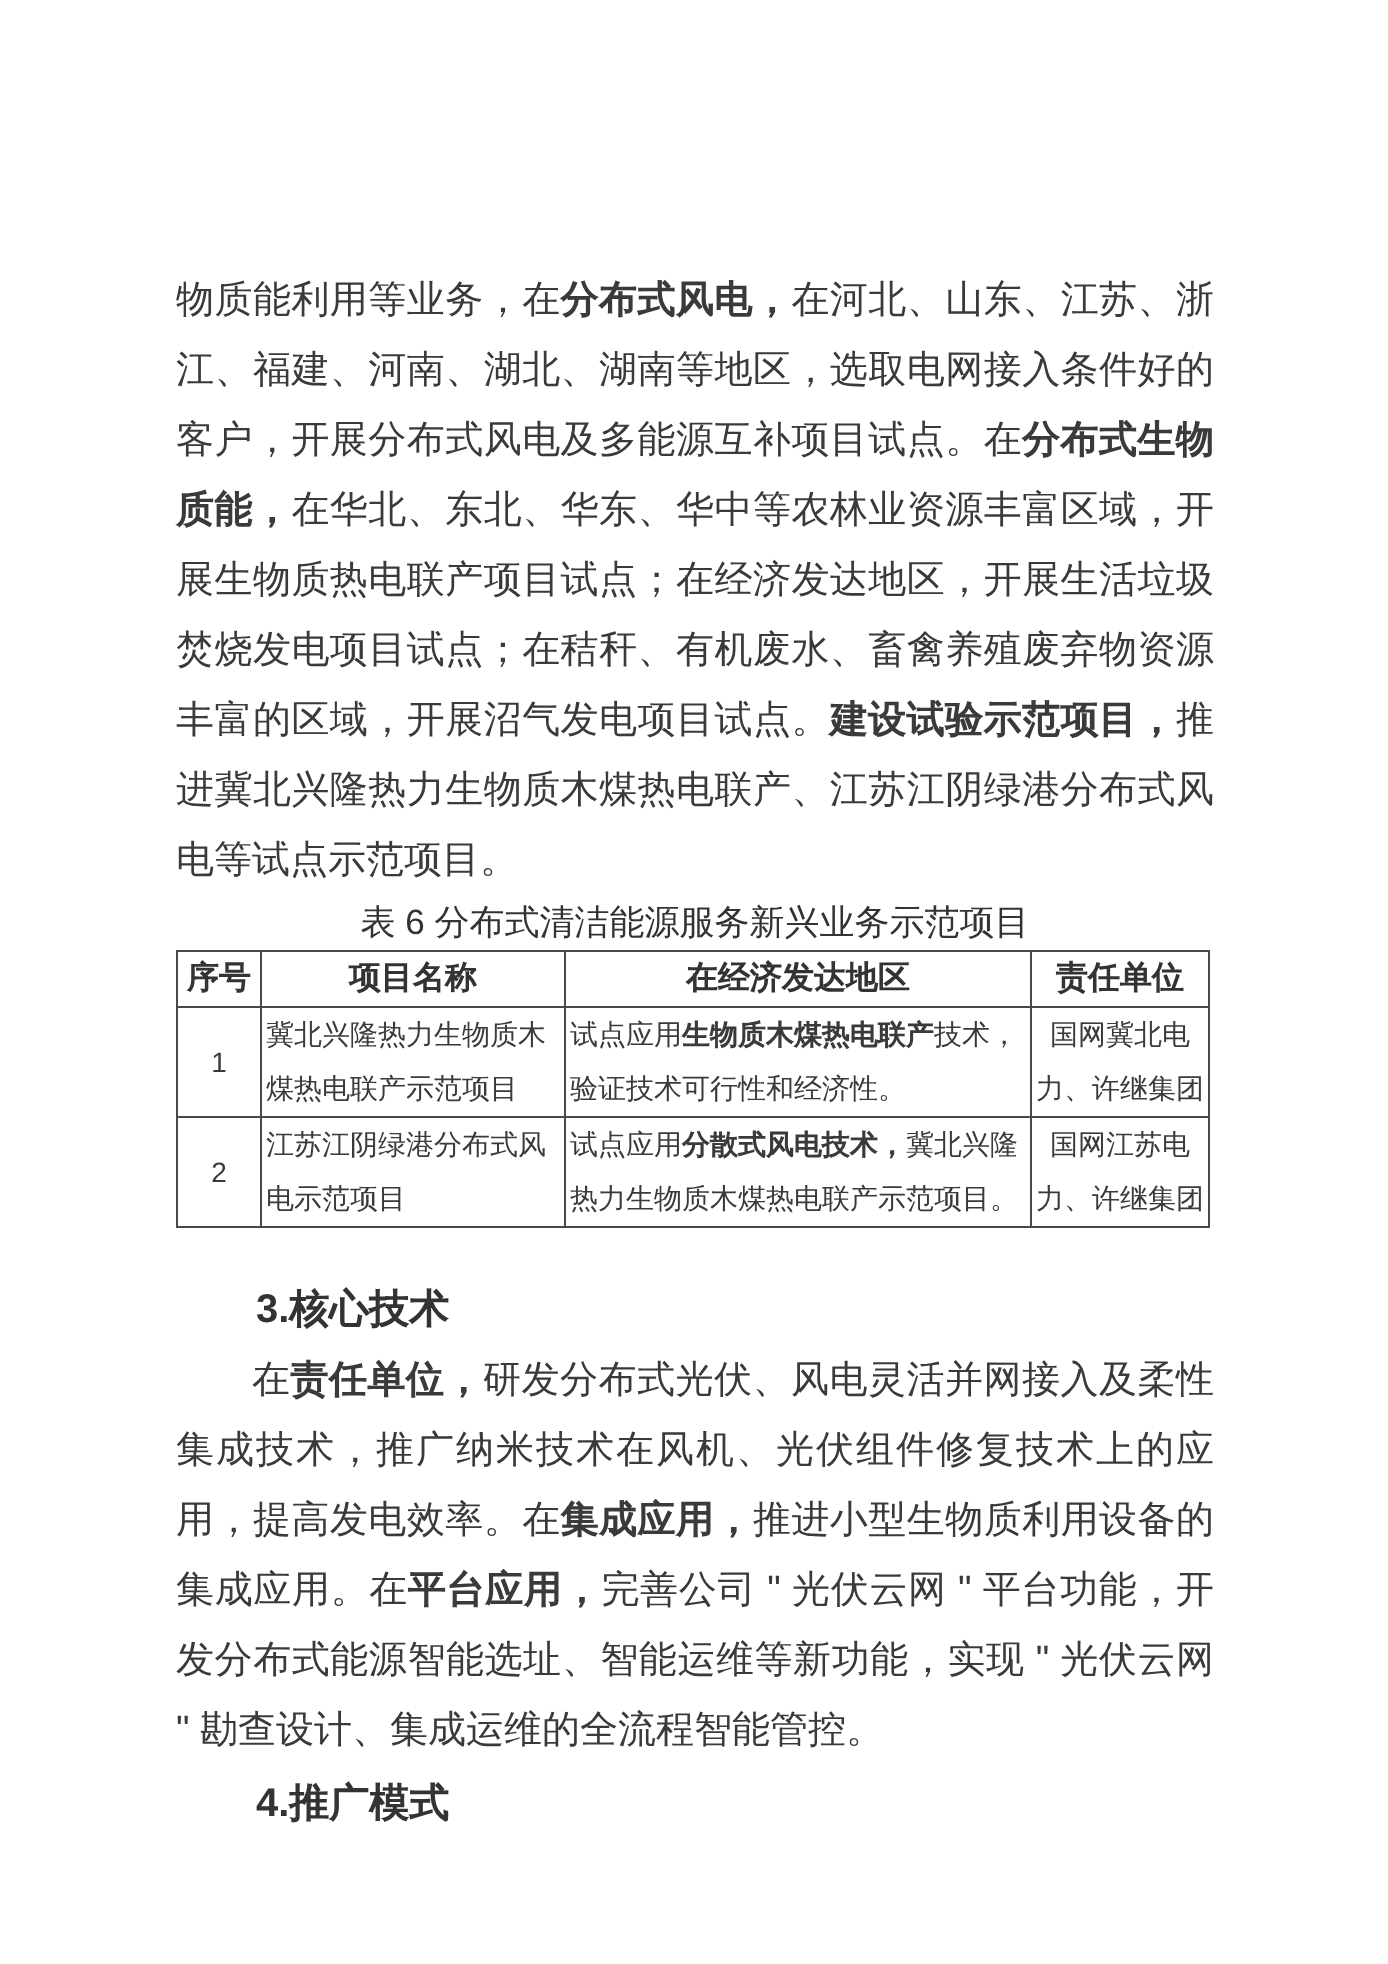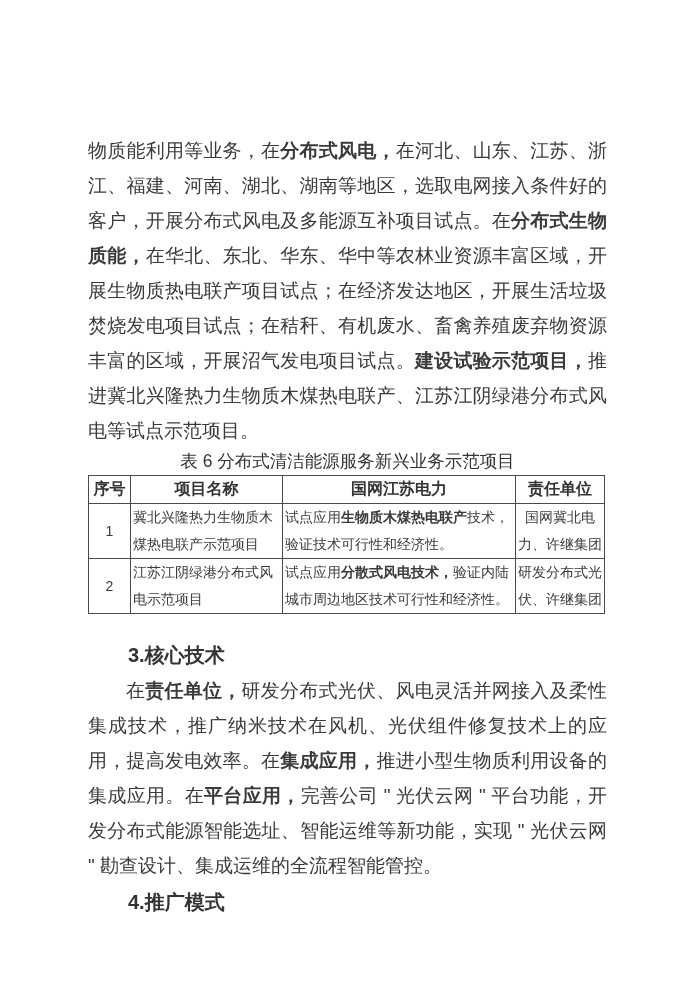--- a/index.html
+++ b/index.html
@@ -96,36 +96,36 @@
     <colgroup>
       <col style="width:42px">
       <col style="width:152px">
       <col style="width:233px">
       <col style="width:89px">
     </colgroup>
     <thead>
       <tr>
         <th>序号</th>
         <th>项目名称</th>
-        <th>国网江苏电力</th>
+        <th>在经济发达地区</th>
         <th>责任单位</th>
       </tr>
     </thead>
     <tbody>
       <tr>
         <td class="cell-no">1</td>
         <td class="cell-name">冀北兴隆热力生物质木煤热电联产示范项目</td>
         <td class="cell-content"><span class="seg">试点应用</span><span class="seg bold">生物质木煤热电联产</span><span class="seg">技术，验证技术可行性和经济性。</span></td>
         <td class="cell-unit">国网冀北电力、许继集团</td>
       </tr>
       <tr>
         <td class="cell-no">2</td>
         <td class="cell-name">江苏江阴绿港分布式风电示范项目</td>
-        <td class="cell-content"><span class="seg">试点应用</span><span class="seg bold">分散式风电技术，</span><span class="seg">验证内陆城市周边地区技术可行性和经济性。</span></td>
-        <td class="cell-unit">研发分布式光伏、许继集团</td>
+        <td class="cell-content"><span class="seg">试点应用</span><span class="seg bold">分散式风电技术，</span><span class="seg">冀北兴隆热力生物质木煤热电联产示范项目。</span></td>
+        <td class="cell-unit">国网江苏电力、许继集团</td>
       </tr>
     </tbody>
   </table>
 
   <h3 class="section-heading">3.核心技术</h3>
 
   <p class="body-text first-indent"><span class="seg">在</span><span class="seg bold">责任单位，</span><span class="seg">研发分布式光伏、风电灵活并网接入及柔性集成技术，推广纳米技术在风机、光伏组件修复技术上的应用，提高发电效率。在</span><span class="seg bold">集成应用，</span><span class="seg">推进小型生物质利用设备的集成应用。在</span><span class="seg bold">平台应用，</span><span class="seg">完善公司 " 光伏云网 " 平台功能，开发分布式能源智能选址、智能运维等新功能，实现 " 光伏云网 " 勘查设计、集成运维的全流程智能管控。</span></p>
 
   <h3 class="section-heading last">4.推广模式</h3>
 

